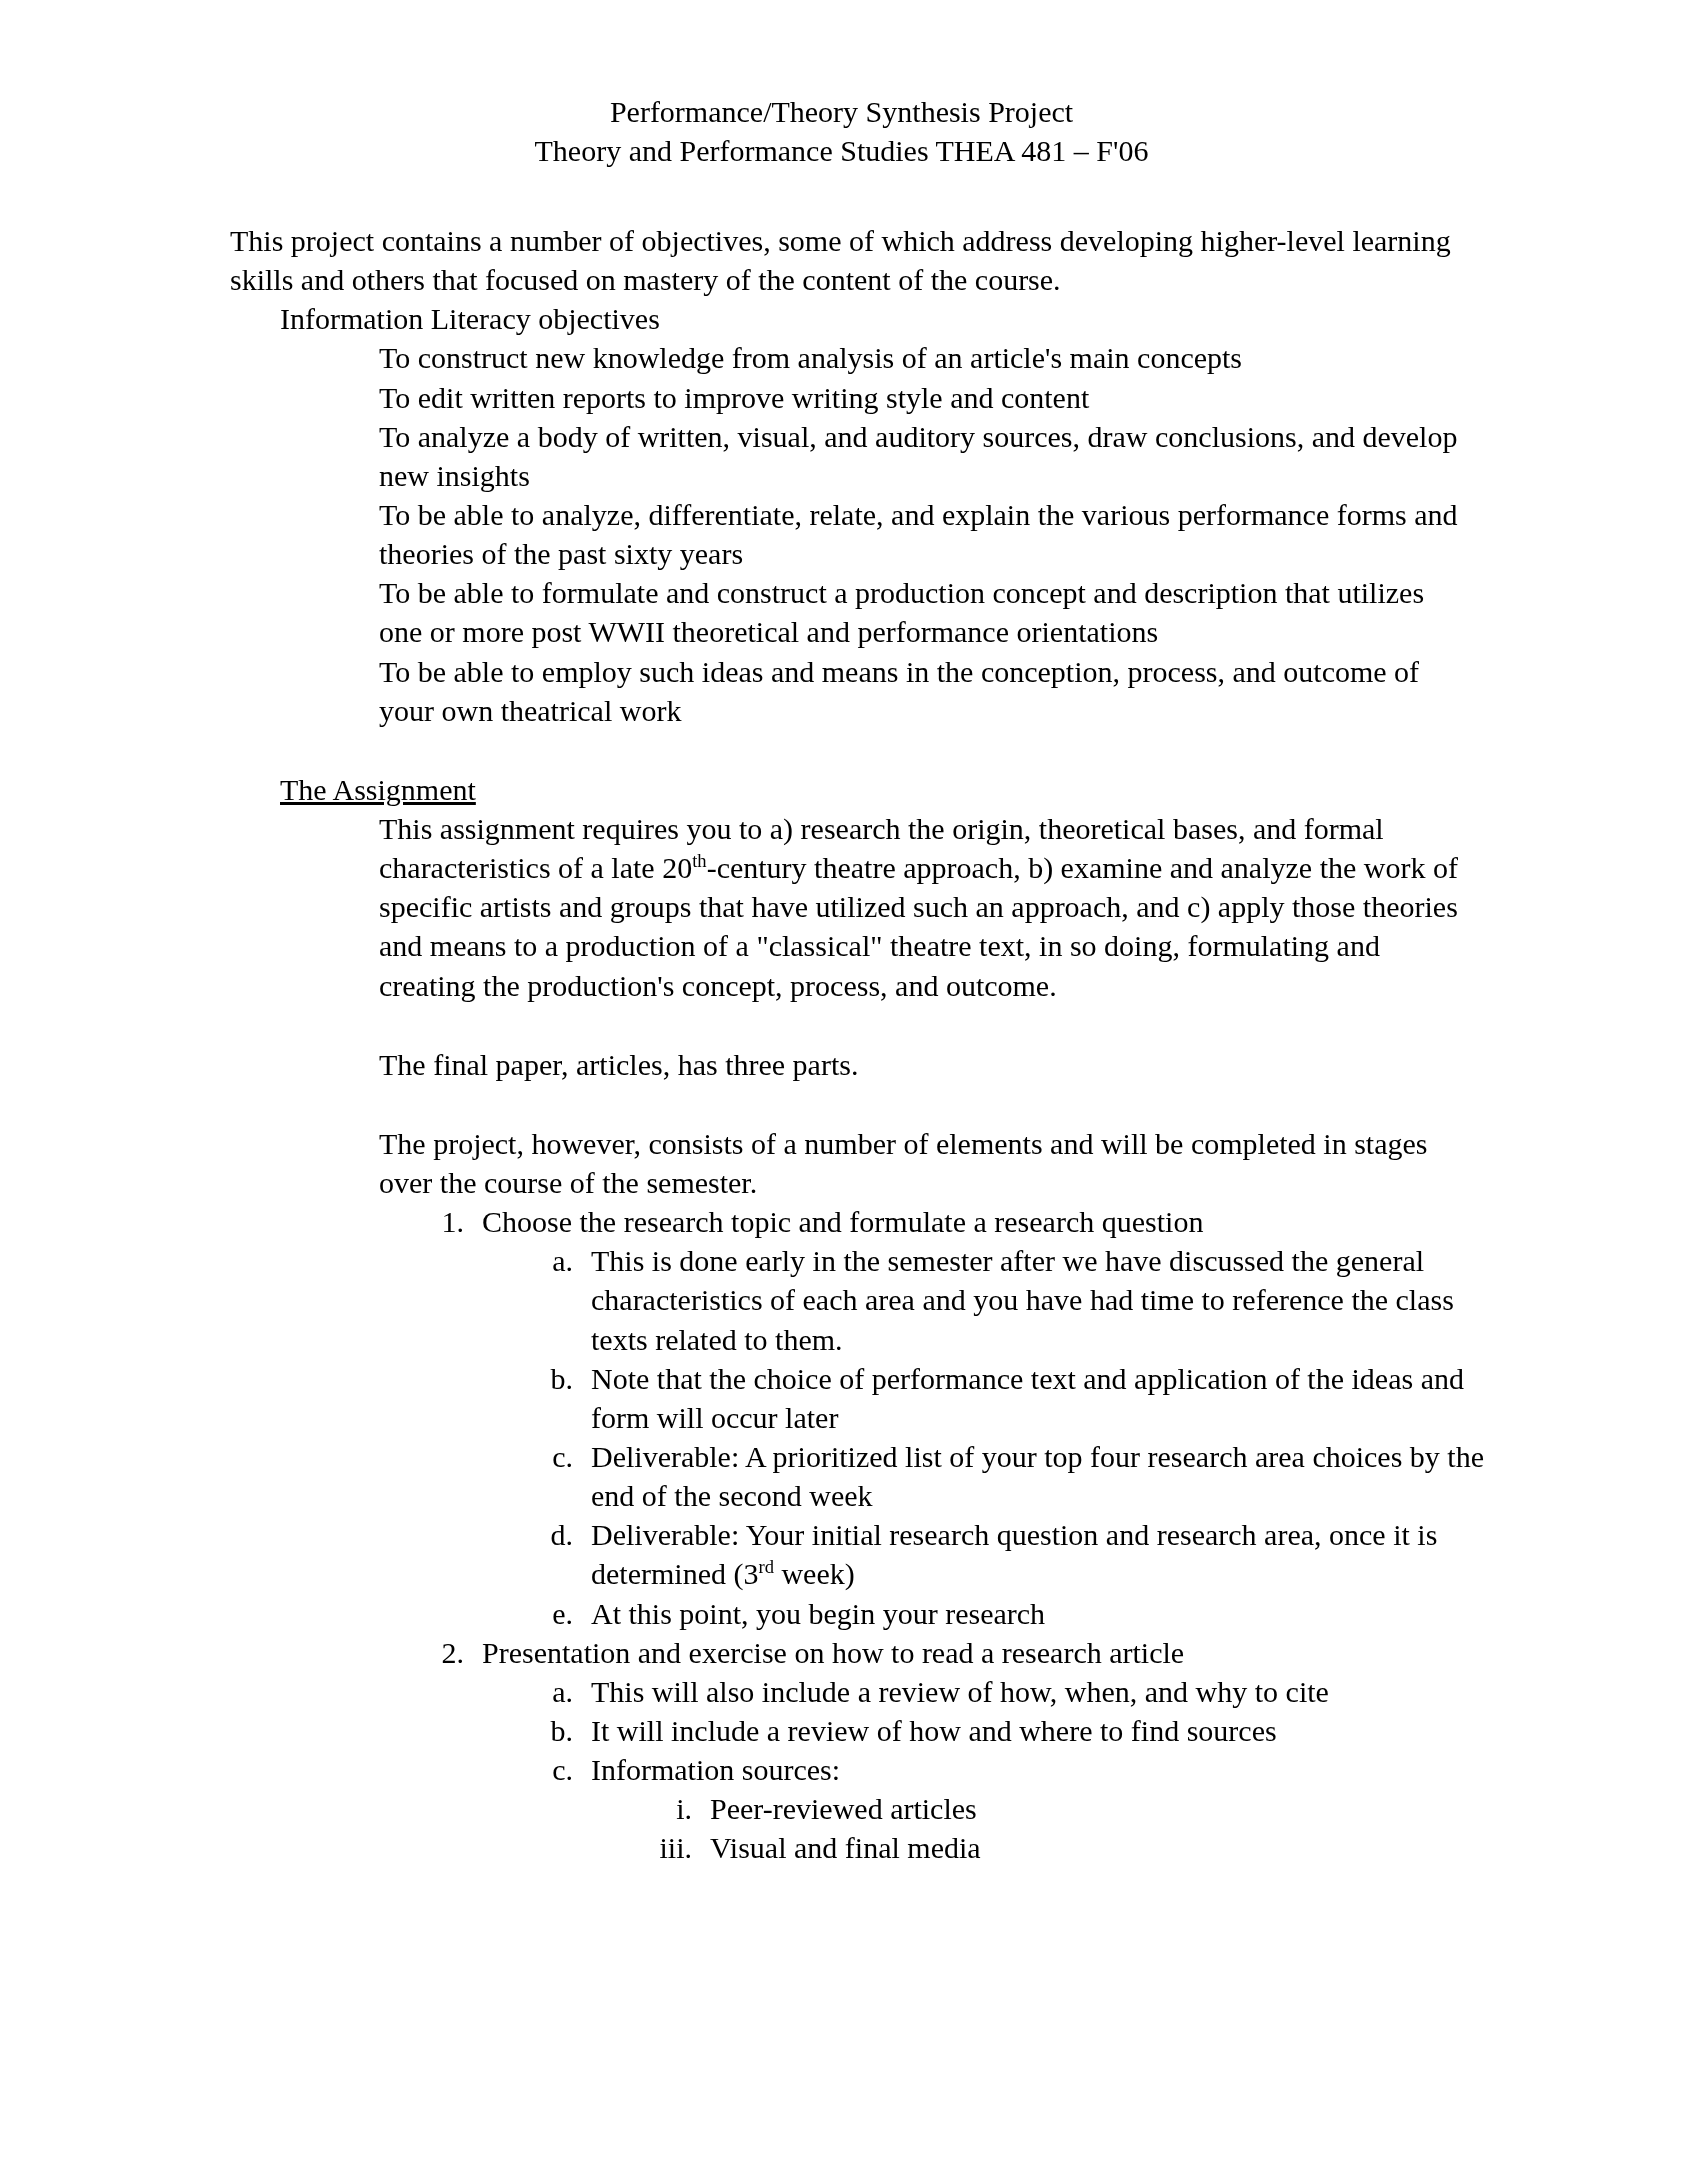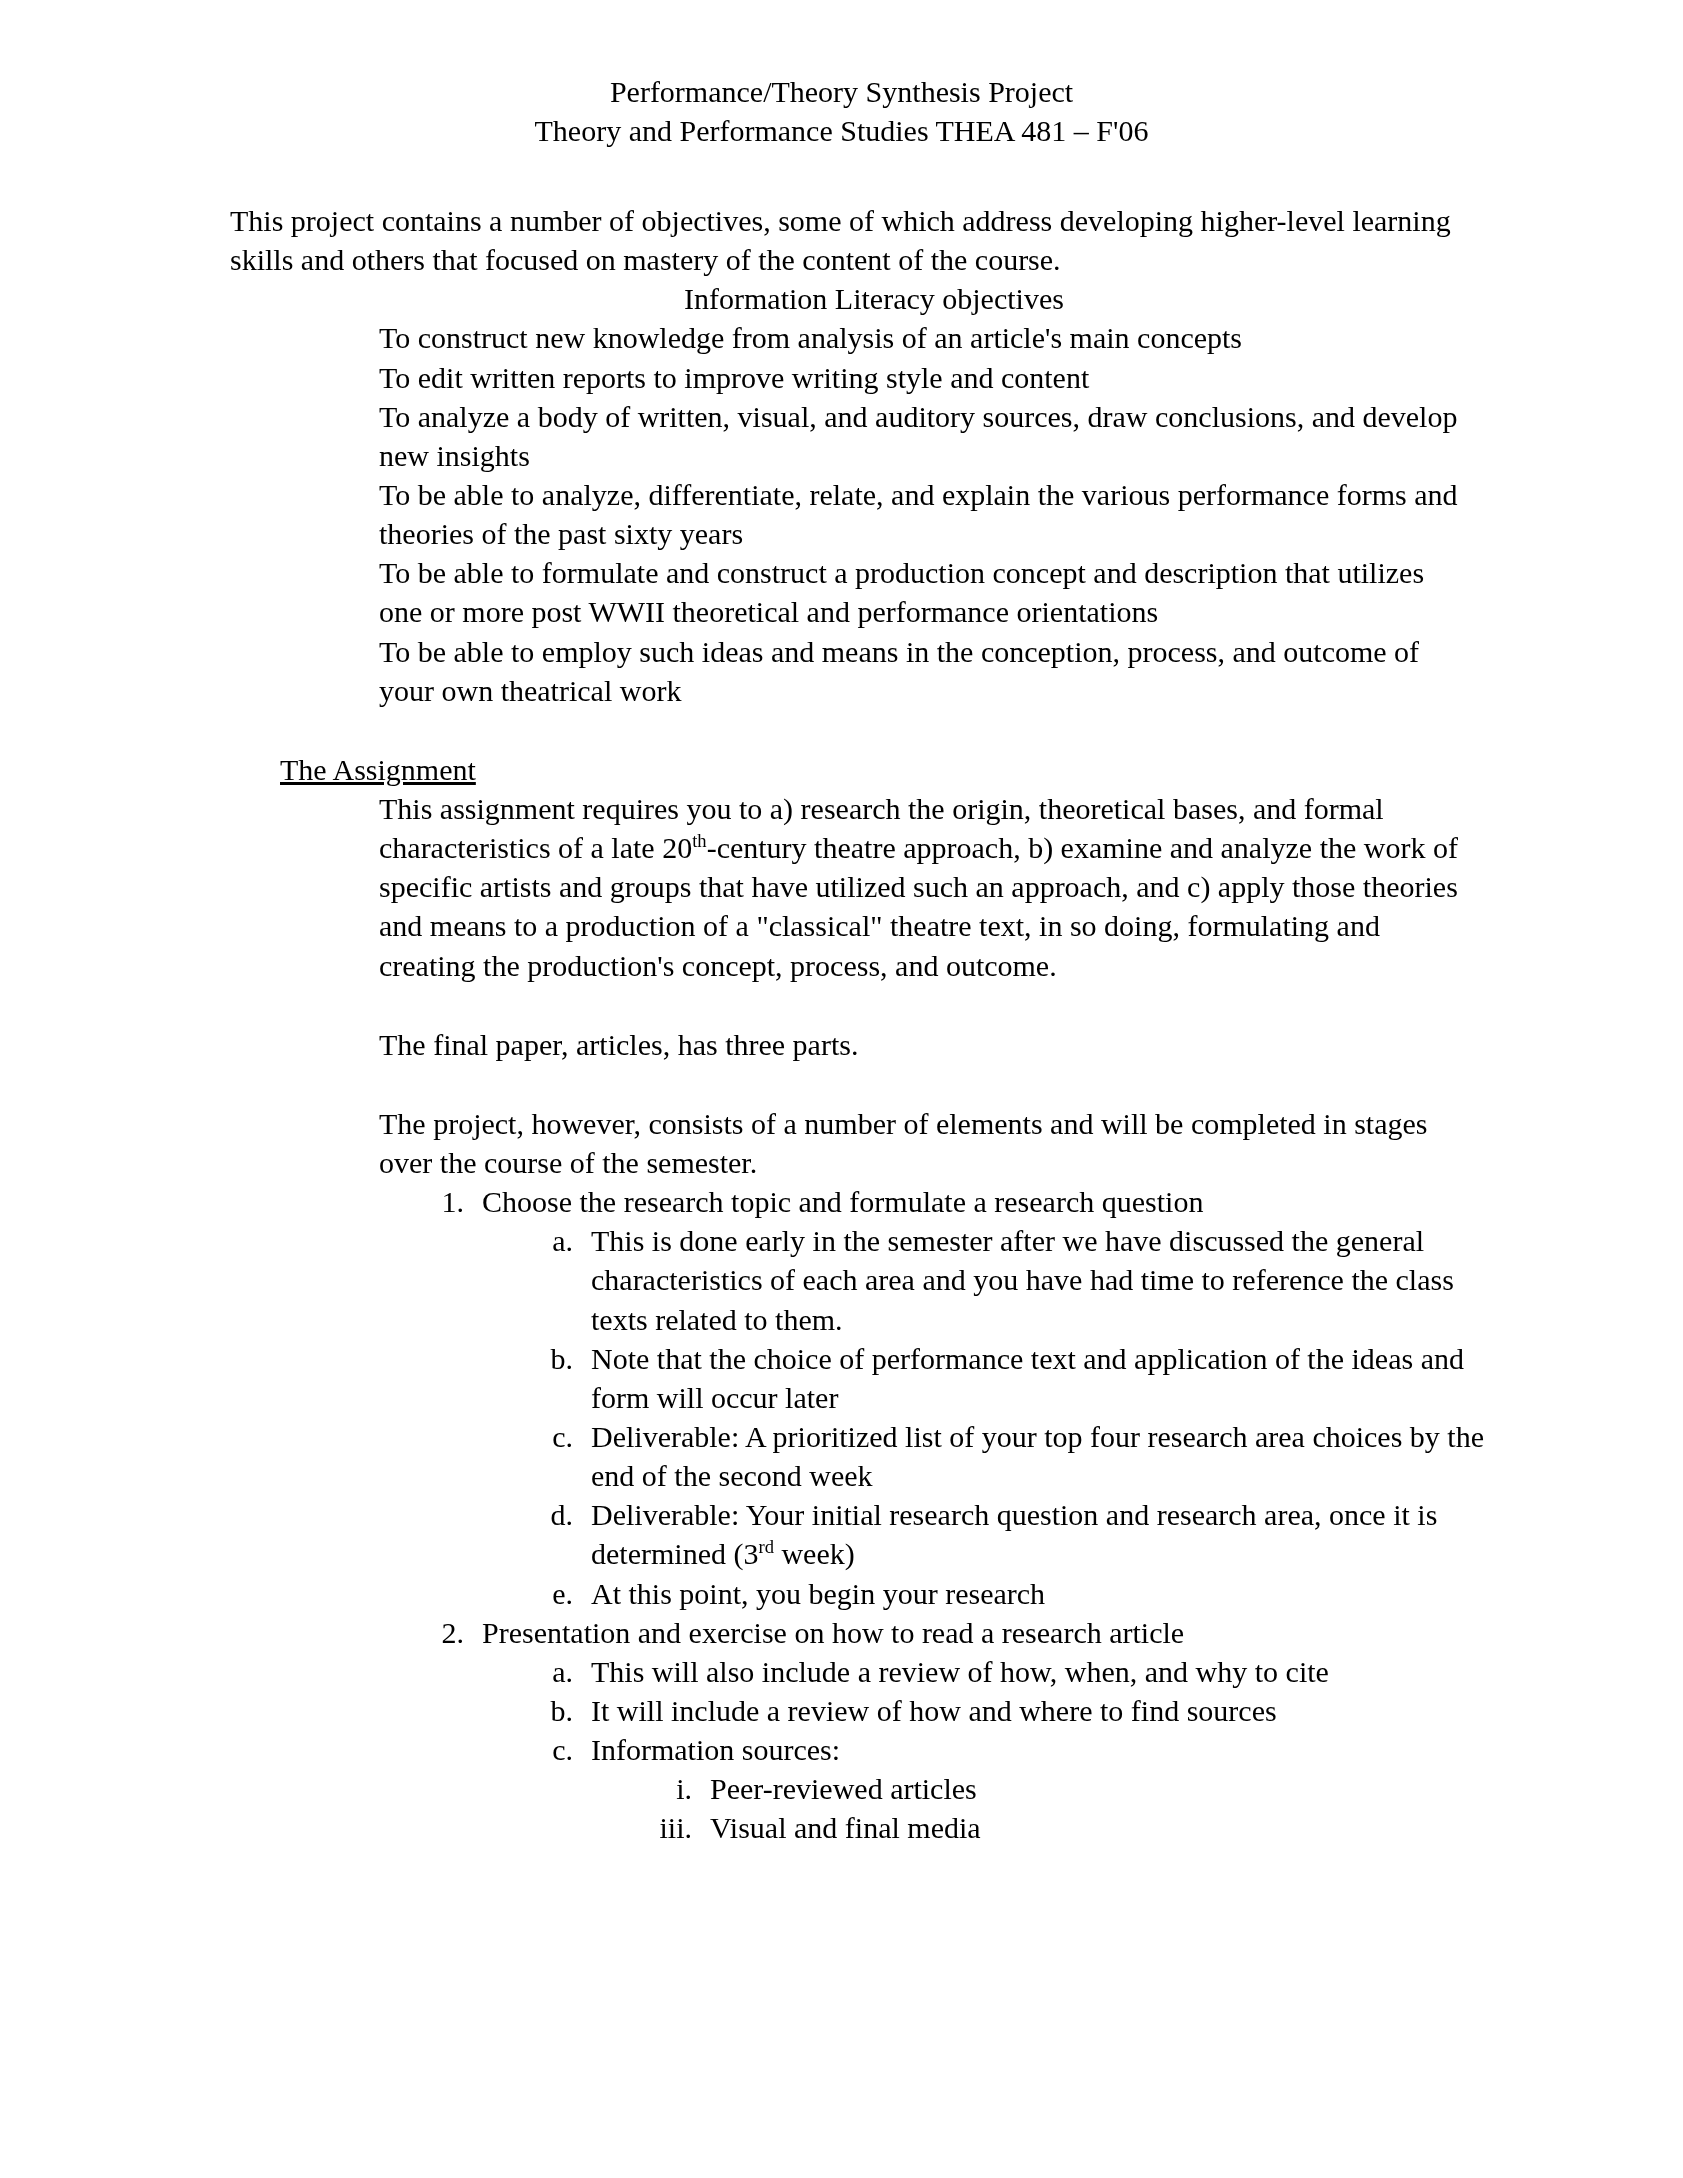--- a/index.html
+++ b/index.html
@@ -23,21 +23,21 @@
   .content {
     position: absolute;
     left: 0;
     top: 0;
     width: 1683px;
   }
 
   
   .title-block {
     text-align: center;
-    margin-top: 72px;
+    margin-top: 92px;
     line-height: 1.30;
     font-size: 30px;
   }
   .title-line {
     display: block;
     white-space: pre;
   }
 
   
   .body-block {
@@ -46,21 +46,21 @@
     line-height: 1.305;
   }
   .para {
     margin: 0;
     padding: 0;
     white-space: normal;
   }
 
   
   .lvl-body   { margin-left: 230px; width: 1228px; }
-  .lvl-head   { margin-left: 280px; width: 1188px; text-align: center; }
+  .lvl-head   { margin-left: 280px; width: 1188px; }
   .lvl-sub    { margin-left: 379px; width: 1084px; text-indent: 0; }
   .lvl-assign { margin-left: 280px; width: 1188px; text-decoration: underline; }
   .lvl-assign-body { margin-left: 379px; width: 1094px; }
 
   
   .row {
     display: flex;
     align-items: flex-start;
   }
   .marker {

